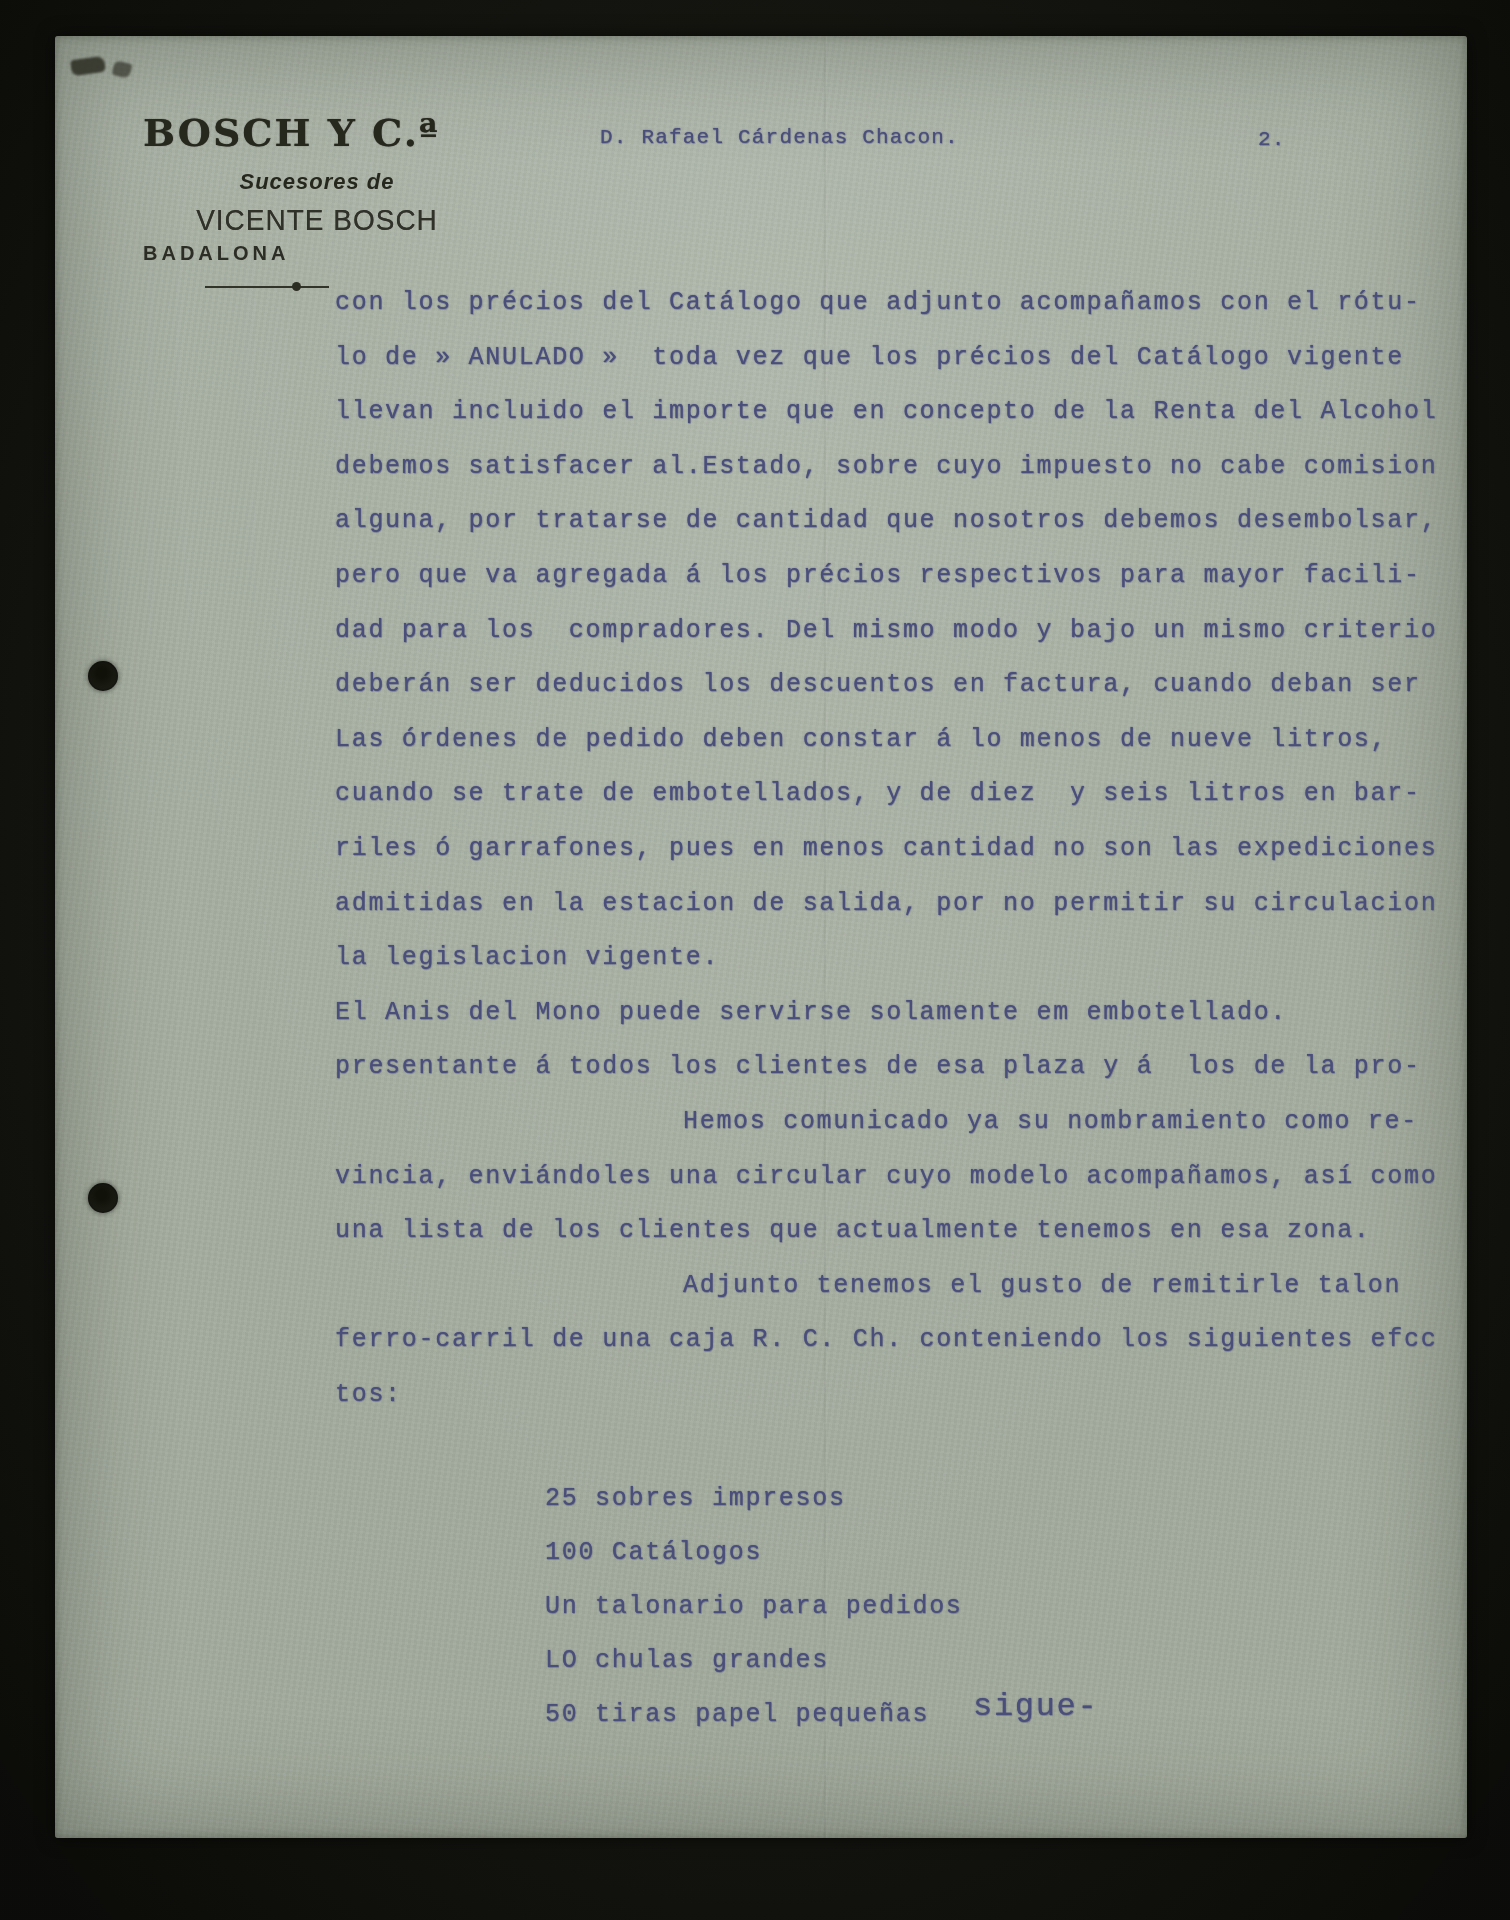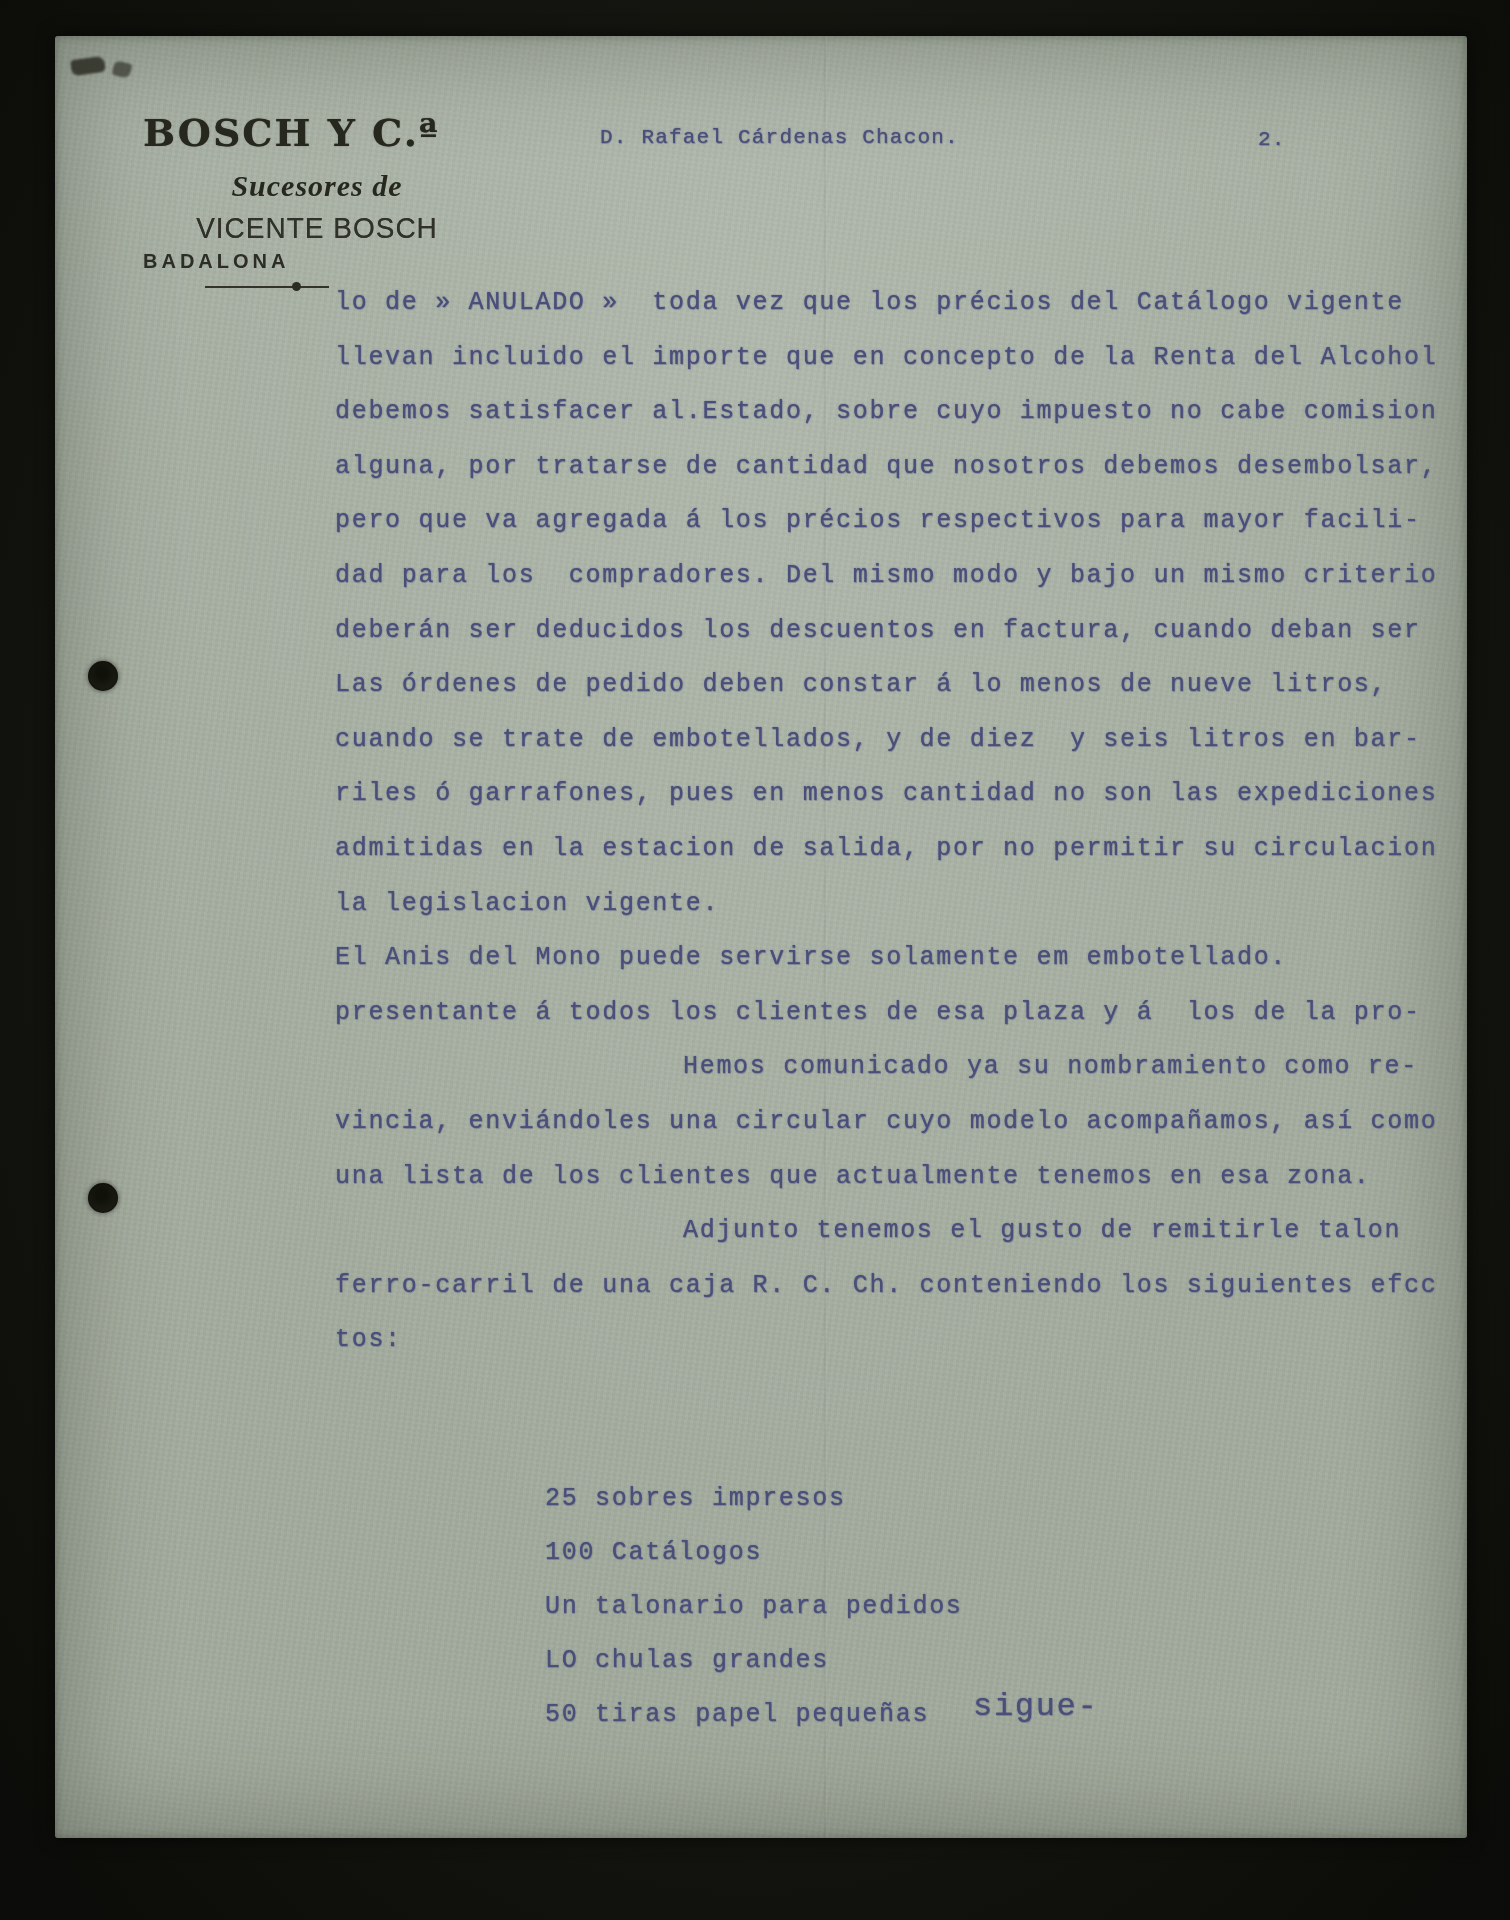--- a/index.html
+++ b/index.html
@@ -27,22 +27,22 @@
   .artifact{position:absolute;background:#2c2d23;opacity:0.85;filter:blur(1px);}
   .a1{left:16px;top:22px;width:34px;height:16px;border-radius:4px 8px 5px 7px;transform:rotate(-8deg);}
   .a2{left:58px;top:26px;width:18px;height:15px;border-radius:6px 3px 7px 4px;transform:rotate(14deg);opacity:0.65;}
 
   .letterhead{position:absolute;left:88px;top:74px;width:348px;color:var(--lhink,#26281e);}
   .company{
     font-family:"DejaVu Serif", serif;font-weight:bold;font-size:38px;letter-spacing:2px;
     text-align:left;white-space:nowrap;text-shadow:0 0 1px rgba(30,32,24,0.7);
   }
   .sucesores{
-    margin-top:14px;text-align:center;font-family:Liberation Serif, serif;
-    font-style:italic;font-weight:bold;font-size:30px;letter-spacing:1px;
+    margin-top:14px;text-align:center;font-family:Liberation Sans, sans-serif;
+    font-style:italic;font-weight:bold;font-size:22px;letter-spacing:1px;
   }
   .vicente{
     margin-top:9px;text-align:center;font-family:"Liberation Sans", sans-serif;
     font-size:28px;letter-spacing:1px;color:#30322a;transform:scaleY(1.06);
     text-shadow:0 0 0.6px rgba(40,42,34,0.8);
   }
   .city{
     margin-top:6px;text-align:left;font-family:"Liberation Sans", sans-serif;
     font-size:20px;font-weight:bold;letter-spacing:4px;color:#2c2e26;
   }
@@ -89,20 +89,21 @@
     <div class="city">BADALONA</div>
     <div class="rule">
         <span class="dot"></span>
       </div>
   </div>
 
   <div class="addressee typed">D. Rafael Cárdenas Chacon.</div>
   <div class="pagenum typed">2.</div>
 
   <div class="body-lines">
+      <div class="typed typed-line">con los précios del Catálogo que adjunto acompañamos con el rótu-</div>
       <div class="typed typed-line">lo de » ANULADO »  toda vez que los précios del Catálogo vigente</div>
       <div class="typed typed-line">llevan incluido el importe que en concepto de la Renta del Alcohol</div>
       <div class="typed typed-line">debemos satisfacer al.Estado, sobre cuyo impuesto no cabe comision</div>
       <div class="typed typed-line">alguna, por tratarse de cantidad que nosotros debemos desembolsar,</div>
       <div class="typed typed-line">pero que va agregada á los précios respectivos para mayor facili-</div>
       <div class="typed typed-line">dad para los  compradores. Del mismo modo y bajo un mismo criterio</div>
       <div class="typed typed-line">deberán ser deducidos los descuentos en factura, cuando deban ser</div>
       <div class="typed typed-line">Las órdenes de pedido deben constar á lo menos de nueve litros,</div>
       <div class="typed typed-line">cuando se trate de embotellados, y de diez  y seis litros en bar-</div>
       <div class="typed typed-line">riles ó garrafones, pues en menos cantidad no son las expediciones</div>

